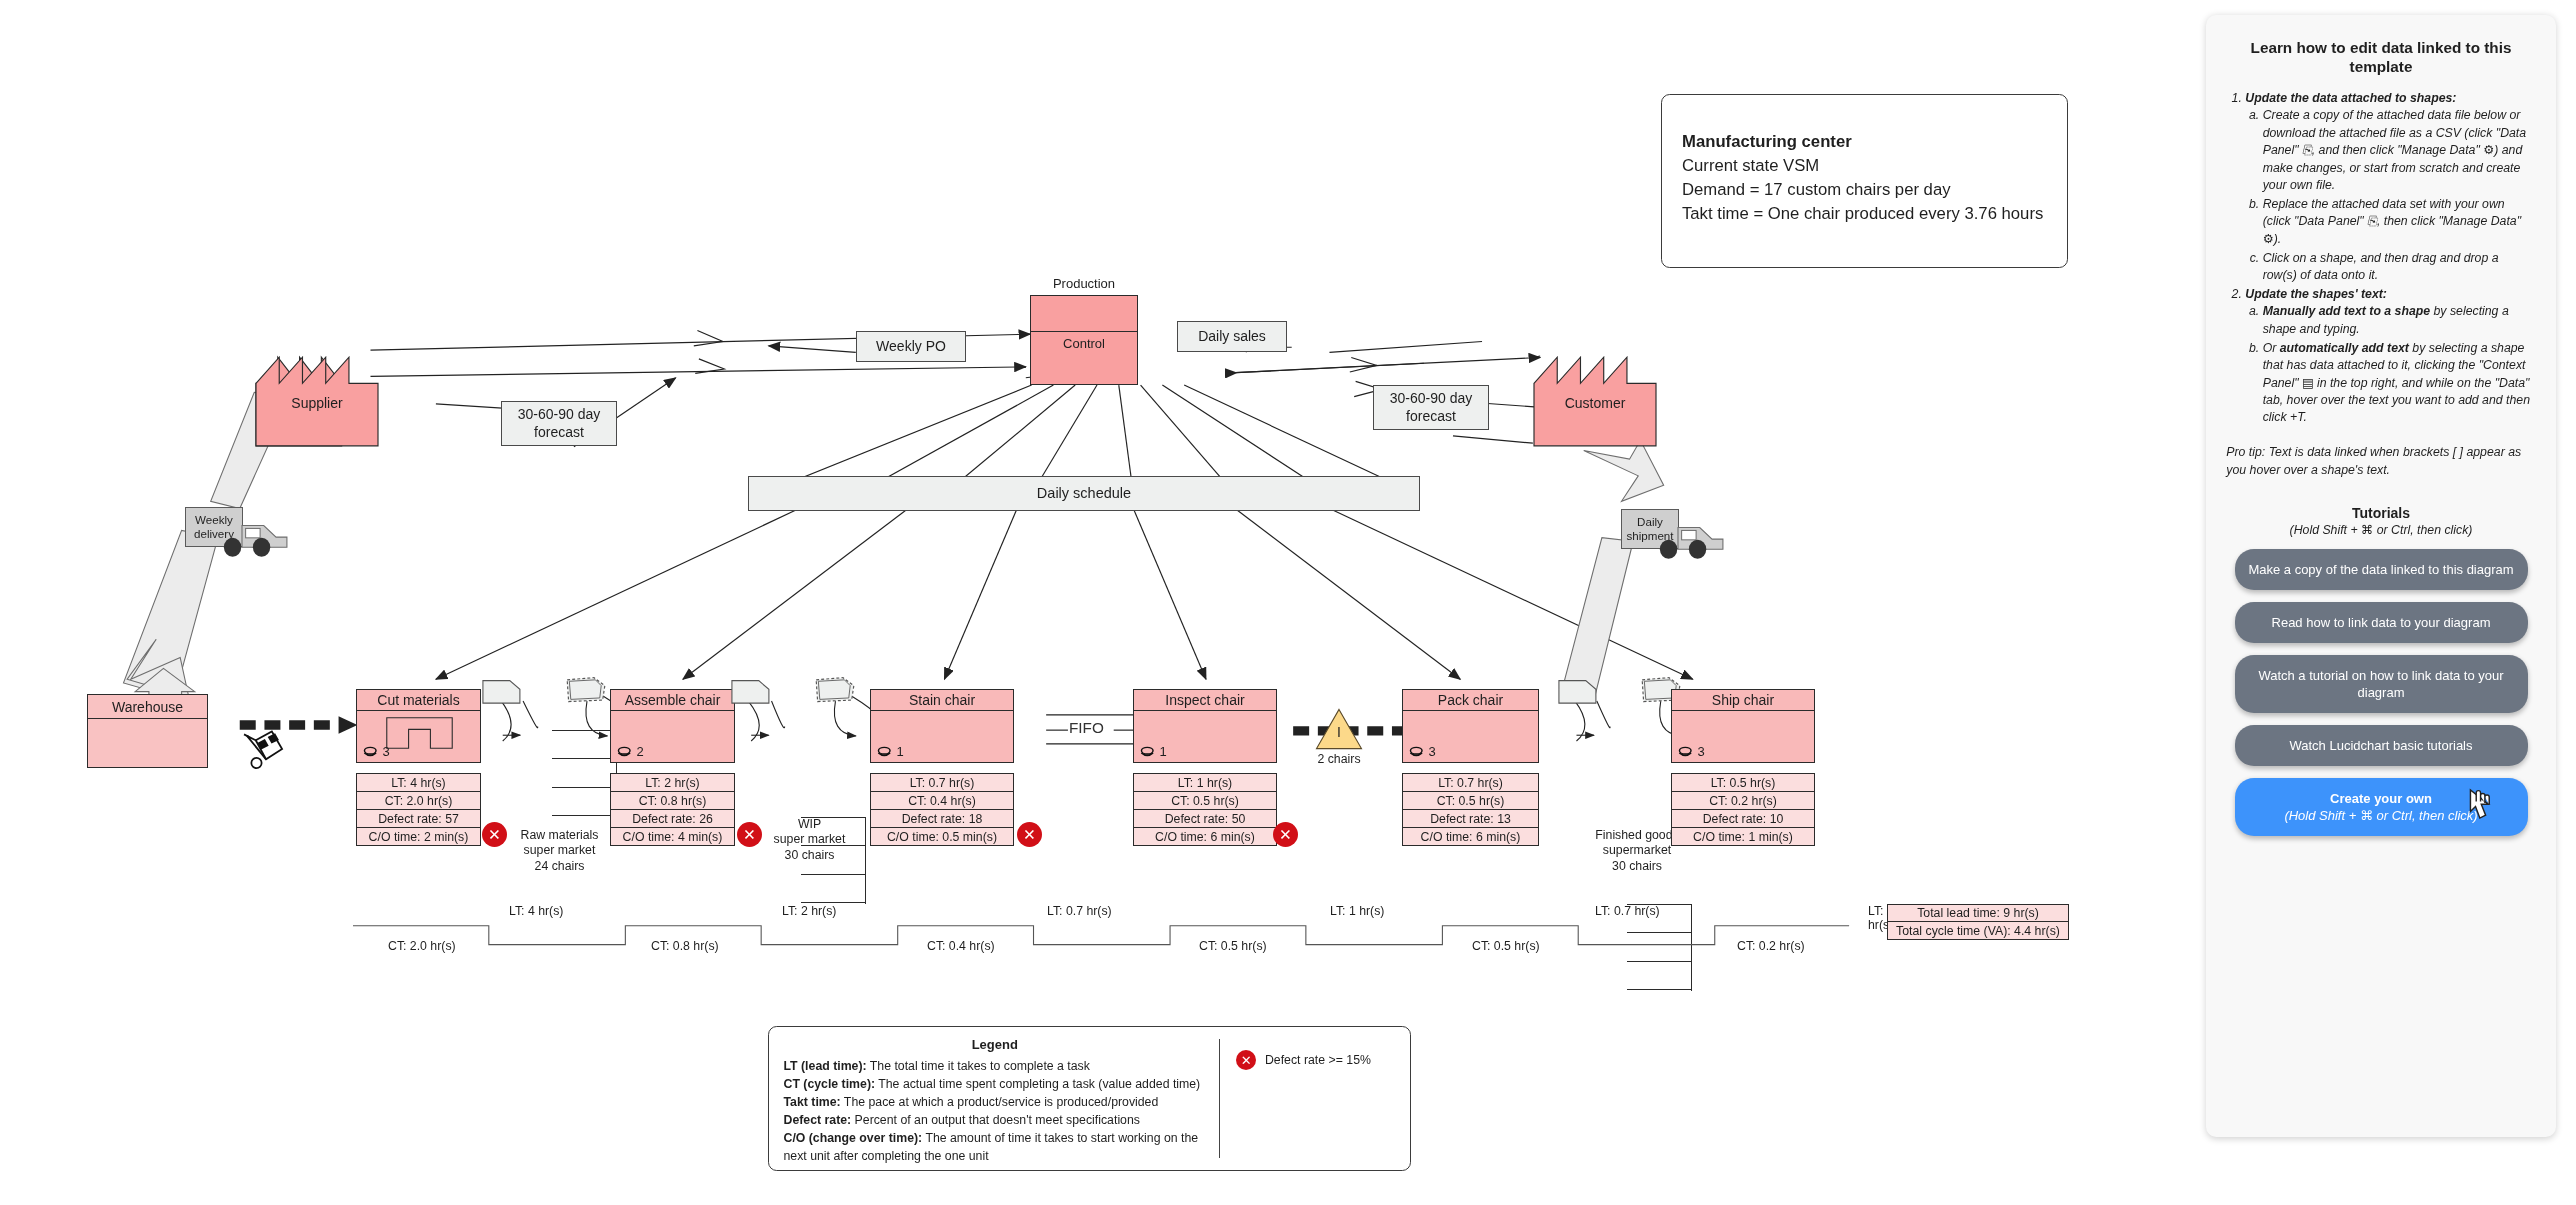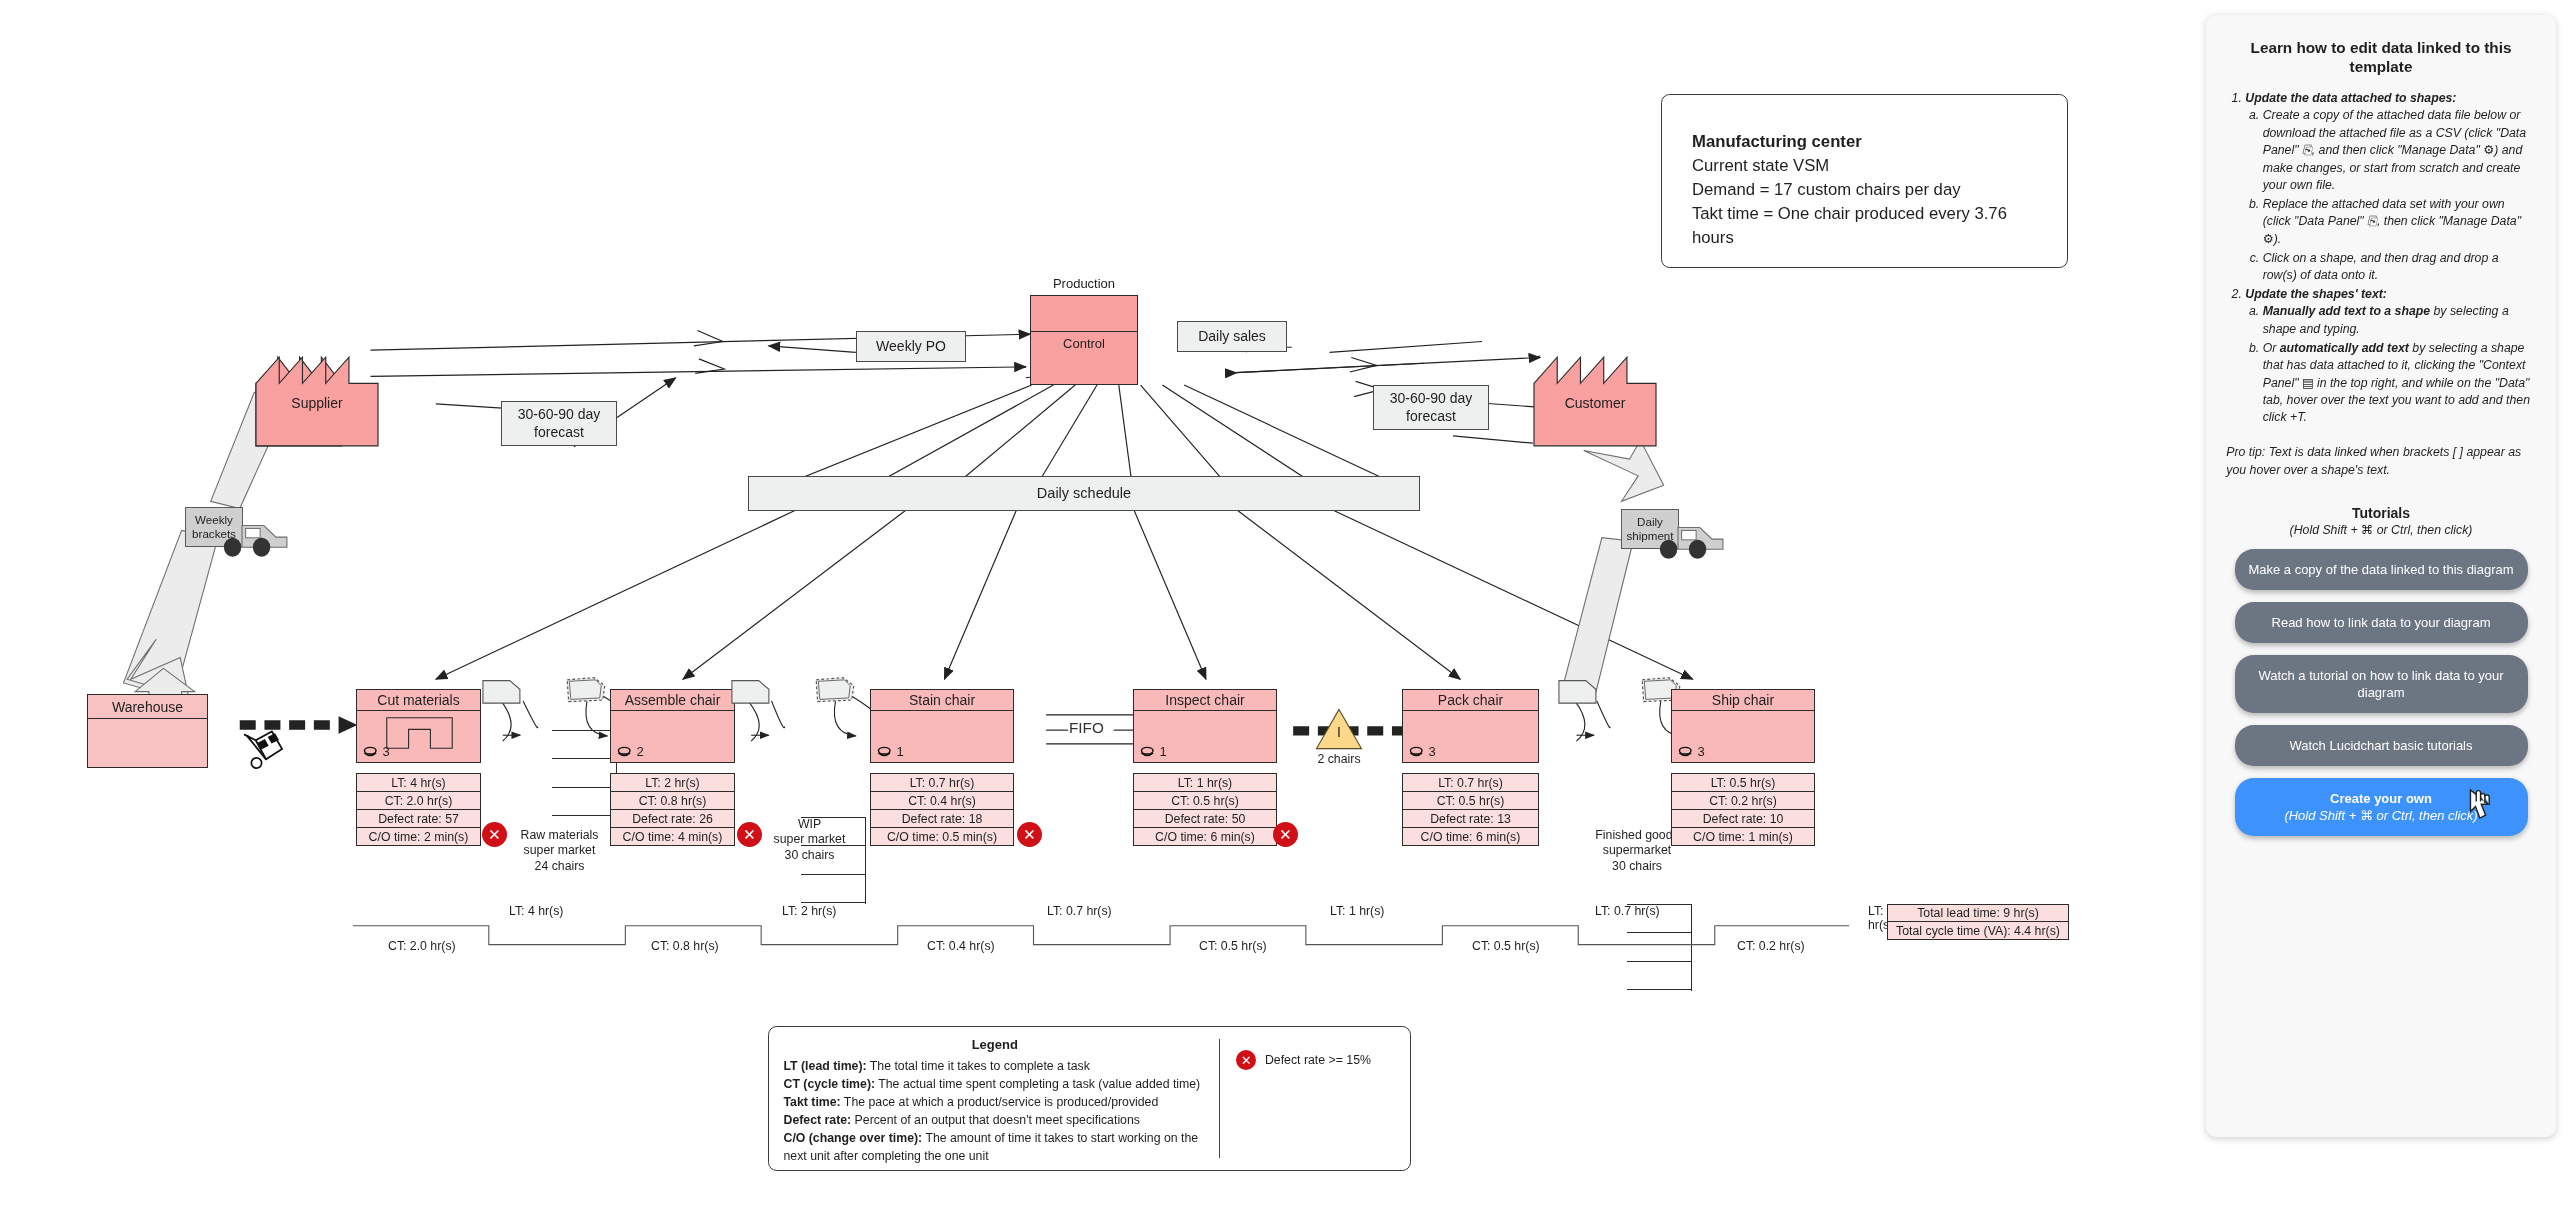--- a/index.html
+++ b/index.html
@@ -6,21 +6,21 @@
   body{width:2576px;height:1206px;position:relative;overflow:hidden;
        font-family:"Liberation Sans","DejaVu Sans",sans-serif;color:#1f1f1f;}
   .abs{position:absolute;}
   
   .pinkbox{background:#f9c2c2;border:1.2px solid #2b2b2b;box-sizing:border-box;}
   .greybox{background:#eef0ef;border:1px solid #4a4a4a;box-sizing:border-box;
            display:flex;align-items:center;justify-content:center;text-align:center;
            font-size:14px;line-height:17.4px;}
   
   #title-card{left:1661px;top:94px;width:407px;height:174px;background:#fff;
-     border:1.2px solid #3b3b3b;border-radius:8.7px;box-sizing:border-box;padding:35px 30px;}
+     border:1.2px solid #3b3b3b;border-radius:8.7px;box-sizing:border-box;padding:35px 20px;}
   #title-card .t{font-size:16.7px;font-weight:bold;line-height:24px;}
   #title-card .l{font-size:16.7px;line-height:24px;}
   
   .truckwrap{position:relative;width:127px;height:49px;}
   .truckbody{position:absolute;left:0;top:0;width:58px;height:40px;background:#cfcfcf;
       border:1.1px solid #5a5a5a;box-sizing:border-box;display:flex;align-items:center;
       justify-content:center;text-align:center;font-size:11.6px;line-height:14px;}
   
   .proc{width:125px;}
   .proc .hdr{height:22px;background:#f9b9b9;border:1.2px solid #2b2b2b;box-sizing:border-box;
@@ -215,21 +215,21 @@
 <div class="abs greybox" style="left:1373px;top:385px;width:116px;height:45px;flex-direction:column;">
   <span>30-60-90 day</span>
   <span>forecast</span>
 </div>
 
 <div class="abs greybox" style="left:748px;top:476px;width:672px;height:35px;font-size:14.5px;">Daily schedule</div>
 
 <div class="abs" style="left:185px;top:507px;">
   <div class="truckwrap">
     <div class="truckbody">
-      <div><span>Weekly</span><br><span>brackets</span></div>
+      <div><span>Weekly</span><br><span>delivery</span></div>
     </div>
     <svg class="abs" style="left:57px;top:4.4px;" width="71" height="45" viewBox="0 0 98 62">
       <path d="M0,20 L30,20 L47,36 L62,36 L62,50 L0,50 Z" fill="#cfcfcf" stroke="#6e6e6e" stroke-width="1.5"></path>
       <rect x="5" y="24" width="20" height="13" fill="#fff" stroke="#6e6e6e" stroke-width="1.4"></rect>
       <ellipse cx="-13" cy="50" rx="12" ry="13" fill="#333"></ellipse>
       <ellipse cx="27" cy="50" rx="12" ry="13" fill="#333"></ellipse>
     </svg>
   </div>
 </div>
 

